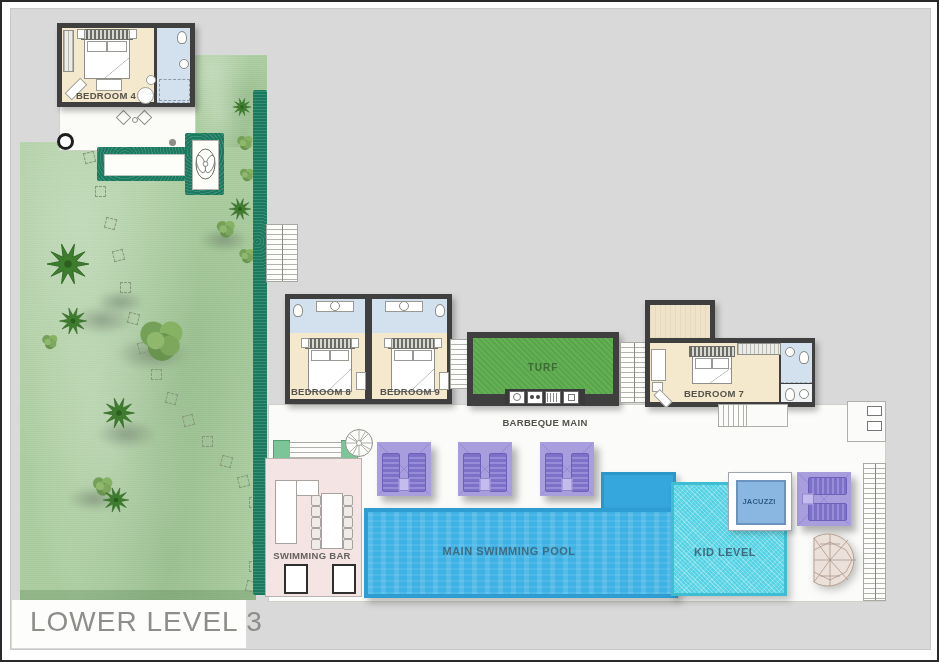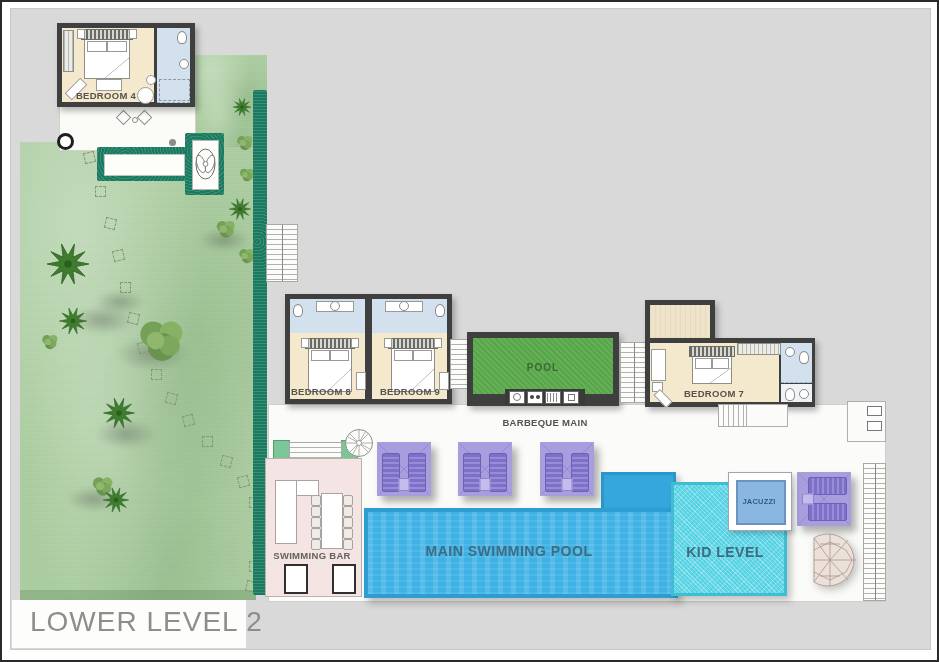--- a/index.html
+++ b/index.html
@@ -64,21 +64,21 @@
 
   
   .water-main{background:
       repeating-linear-gradient(90deg, rgba(255,255,255,.12) 0 5px, transparent 5px 13px),
       repeating-linear-gradient(0deg, rgba(255,255,255,.08) 0 2px, transparent 2px 6px),
       var(--mainpool,#3fb2e5);}
   .water-kid{background:
       repeating-linear-gradient(45deg, rgba(255,255,255,.30) 0 1px, transparent 1px 3px),
       repeating-linear-gradient(-45deg, rgba(255,255,255,.18) 0 1px, transparent 1px 4px),
       var(--kidpool,#55d2e4);}
-  .pool-lbl{font-size:14px;font-weight:700;color:var(--poollabel,#3e6c80);letter-spacing:.5px;text-align:right;}
+  .pool-lbl{font-size:11px;font-weight:700;color:var(--poollabel,#3e6c80);letter-spacing:.5px;text-align:right;}
 
   #title{position:absolute;left:28px;top:620px;transform:translateY(-50%);font-size:28px;font-weight:400;
          color:var(--title,#8d8d8a);letter-spacing:1px;}
   .turf-fill{background:repeating-linear-gradient(45deg, rgba(255,255,255,.09) 0 2px, transparent 2px 4px),var(--turf,#57a748);}
   .diamond{width:9px;height:9px;background:#fdfdfb;border:1px solid #8f8f89;transform:rotate(45deg);}
 </style>
 </head>
 <body>
 
 <div id="stage">
@@ -230,21 +230,21 @@
     <div class="abs toilet" style="left:120px;top:8px"></div>
     <div class="abs sink" style="left:122px;top:36px"></div>
     <div class="abs" style="left:102px;top:56px;width:29px;height:20px;border:1px dashed #8a9aa8"></div>
   </div>
 
   <div class="abs stairs h rail" style="left:264px;top:222px;width:30px;height:56px"></div>
 
   <div class="abs" style="left:266px;top:402px;width:616px;height:196px;background:var(--deck,#fbfbf9);border:1px solid #cfcfc9"></div>
 
   <div class="abs" style="left:10px;top:598px;width:234px;height:48px;background:#fdfdfc"></div>
-  <div id="title">LOWER LEVEL 2</div>
+  <div id="title">LOWER LEVEL 3</div>
 
   <div class="abs walls" style="left:283px;top:292px;width:167px;height:110px">
     <div class="abs bathfloor" style="left:5px;top:5px;width:75px;height:34px">
       <div class="abs toilet" style="left:3px;top:5px"></div>
       <div class="abs vanity" style="left:26px;top:2px;width:36px;height:9px"></div>
       <div class="abs sink" style="left:40px;top:2px"></div>
     </div>
     <div class="abs bathfloor" style="left:87px;top:5px;width:75px;height:34px">
       <div class="abs toilet" style="left:63px;top:5px"></div>
       <div class="abs vanity" style="left:13px;top:2px;width:36px;height:9px"></div>
@@ -415,19 +415,19 @@
         <line x1="30" y1="30" x2="14" y2="30"></line>
       <path d="M 14,20 L 30,12 L 46,20 L 52,30 L 46,42 L 30,50 L 14,42"></path>
       <path d="M 20,14 L 40,14 M 20,46 L 40,46"></path>
     </g>
   </svg>
 
   <div class="lbl" style="left:104px;top:93px">BEDROOM 4</div>
   <div class="lbl" style="left:319px;top:389px">BEDROOM 8</div>
   <div class="lbl" style="left:408px;top:389px">BEDROOM 9</div>
   <div class="lbl" style="left:712px;top:391px">BEDROOM 7</div>
-  <div class="lbl" style="left:541px;top:365px;color:#3c6a34;font-size:10px;letter-spacing:1px">POOL</div>
+  <div class="lbl" style="left:541px;top:365px;color:#3c6a34;font-size:10px;letter-spacing:1px">TURF</div>
   <div class="lbl" style="left:543px;top:420px">BARBEQUE MAIN</div>
   <div class="lbl" style="left:310px;top:553px;color:#63615a">SWIMMING BAR</div>
   <div class="lbl pool-lbl" style="left:507px;top:549px">MAIN SWIMMING POOL</div>
   <div class="lbl pool-lbl" style="left:723px;top:550px">KID LEVEL</div>
   <div class="lbl" style="left:757px;top:499px;font-size:7.5px;color:#2f5a86;letter-spacing:.2px">JACUZZI</div>
 </div>
 
 </body></html>

